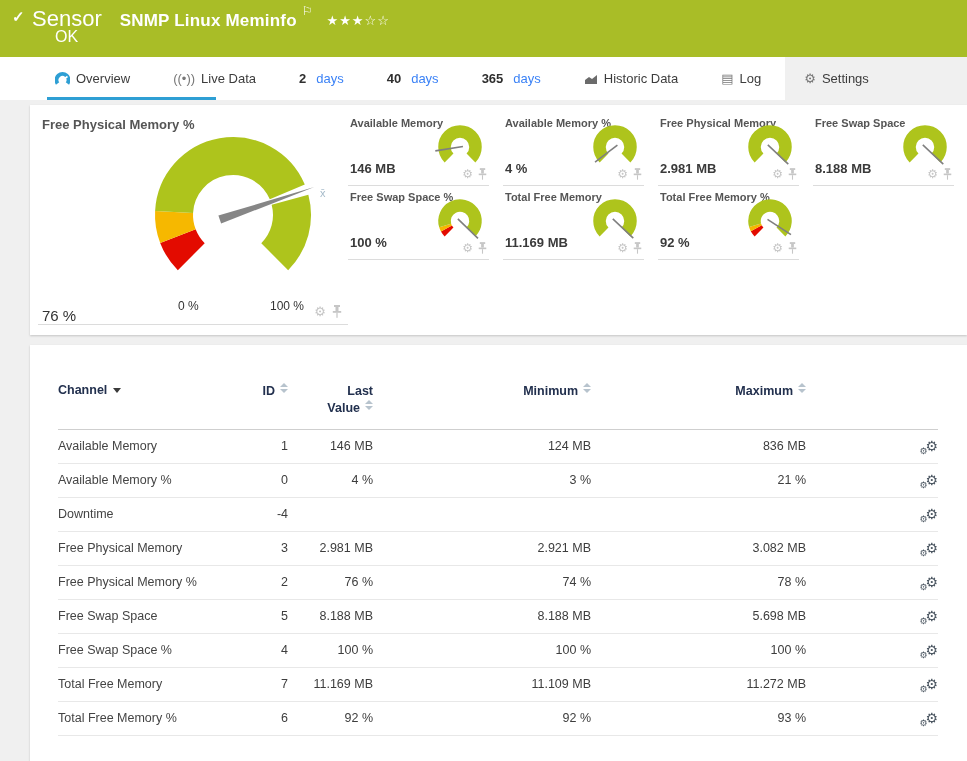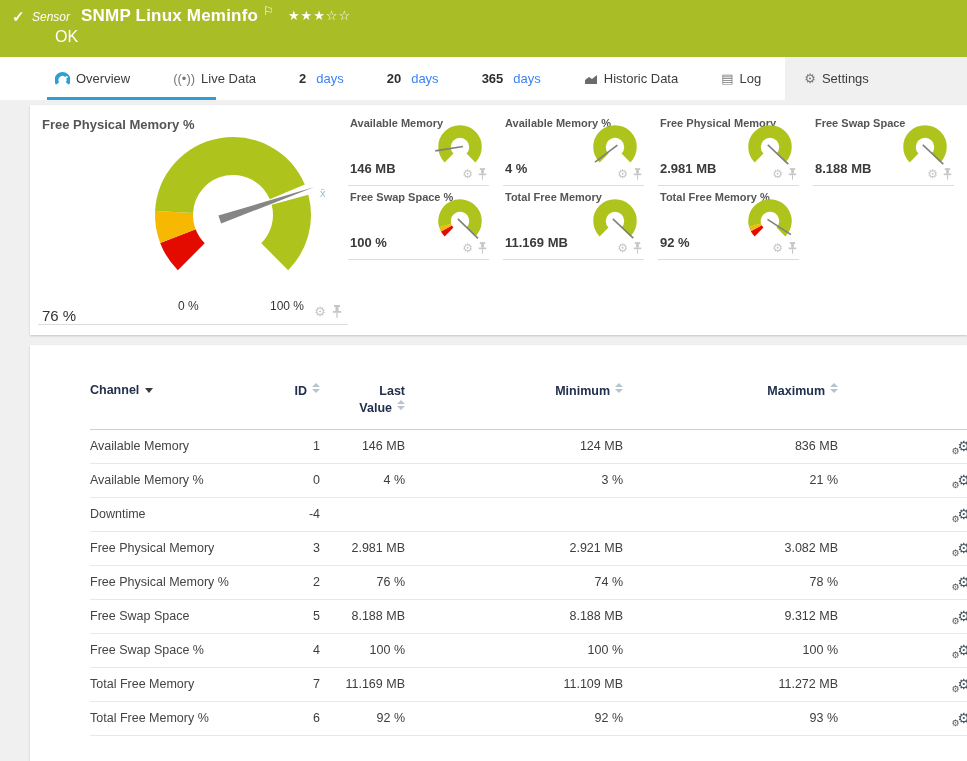--- a/index.html
+++ b/index.html
@@ -5,36 +5,36 @@
   * { box-sizing: border-box; margin: 0; padding: 0; }
   html,body { background:#e9e9e9; }
   .page {
     position: relative; width: 967px; height: 761px; overflow: hidden;
     background:#f0f0f0; font-family:"Liberation Sans", sans-serif; color:#3d3d3d;
   }
   
   .topbar { position:absolute; left:0; top:0; width:967px; height:57px; background:#a9bd27; color:#fff; }
   .topbar .check { position:absolute; left:12px; top:8px; font-size:15px; font-weight:bold; }
   .titleline { position:absolute; left:32px; top:6px; white-space:nowrap; }
-  .kind { font-style:italic; font-size:12px; margin-right:11px; }
+  .kind { font-size:22px; margin-right:18px; }
   .sensor-title { font-size:17px; font-weight:bold; letter-spacing:.2px; }
   .flag { font-size:12px; vertical-align:top; position:relative; top:-2px; margin-left:5px; }
   .stars { font-size:13px; letter-spacing:1px; margin-left:14px; position:relative; top:-1px; }
   .statusline { position:absolute; left:55px; top:28px; font-size:16px; font-weight:normal; }
   
   .tabs { position:absolute; left:0; top:57px; width:785px; height:43px; background:#fff;
           display:flex; align-items:center; padding-left:55px; column-gap:43px; font-size:13px; color:#3c3c3c; }
   .tab { display:flex; align-items:center; gap:6px; cursor:pointer; white-space:nowrap; position:relative; height:100%; }
   .tab .ticon { color:#777; font-size:13px; }
   .tab-overview::after { content:""; position:absolute; left:-8px; right:-86px; bottom:0; height:3px; background:#2e9fd4; }
   .daynum { font-weight:bold; color:#2f2f2f; }
   .dayunit { color:#3b82f6; margin-left:4px; }
   .gauge-ticon svg, .hist-ticon svg { display:block; }
   
-  .card { position:absolute; left:30px; right:0; background:#fff; box-shadow:0 1px 2px rgba(0,0,0,.18);padding-left:32px; }
+  .card { position:absolute; left:30px; right:0; background:#fff; box-shadow:0 1px 2px rgba(0,0,0,.18); }
   .card-gauges { top:105px; height:230px; }
   .card-table  { top:345px; height:508px; }
   
   .main-panel { position:absolute; left:8px; top:8px; width:310px; height:212px; border-bottom:1px solid #dcdcdc; }
   .main-title { position:absolute; left:4px; top:4px; font-size:13px; font-weight:bold; color:#555; }
   .main-gauge-svg { position:absolute; left:0; top:0; }
   .scale-min { position:absolute; left:140px; top:186px; font-size:12px; color:#333; }
   .scale-max { position:absolute; left:232px; top:186px; font-size:12px; color:#333; }
   .main-value { position:absolute; left:4px; top:194px; font-size:15px; color:#333; }
   .panel-icons { position:absolute; right:6px; top:192px; display:flex; gap:6px; align-items:center; }
@@ -98,21 +98,21 @@
     </div>
     <div class="tab">
       <span class="ticon">((•))</span>
       <span>Live Data</span>
     </div>
     <div class="tab">
       <span class="daynum">2</span>
       <span class="dayunit">days</span>
     </div>
     <div class="tab">
-      <span class="daynum">20</span>
+      <span class="daynum">40</span>
       <span class="dayunit">days</span>
     </div>
     <div class="tab">
       <span class="daynum">365</span>
       <span class="dayunit">days</span>
     </div>
     <div class="tab">
       <span class="ticon hist-ticon">
         <svg width="14" height="12" viewBox="0 0 14 12">
             <polygon points="1,11 1,7 5,4 8,6 13,2 13,11" fill="#6b6b6b"></polygon>
@@ -421,21 +421,21 @@
         <span class="g1">⚙</span><span class="g2">⚙</span>
       </span>
     </td>
   </tr>
 
   <tr>
     <td class="c-channel">Free Swap Space</td>
     <td class="c-id">5</td>
     <td class="c-last">8.188 MB</td>
     <td class="c-min">8.188 MB</td>
-    <td class="c-max">9.312 MB</td>
+    <td class="c-max">5.698 MB</td>
     <td class="c-edit">
       <span class="editwrap">
         <span class="g1">⚙</span><span class="g2">⚙</span>
       </span>
     </td>
   </tr>
 
   <tr>
     <td class="c-channel">Free Swap Space %</td>
     <td class="c-id">4</td>

